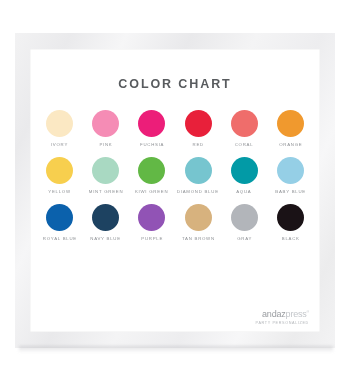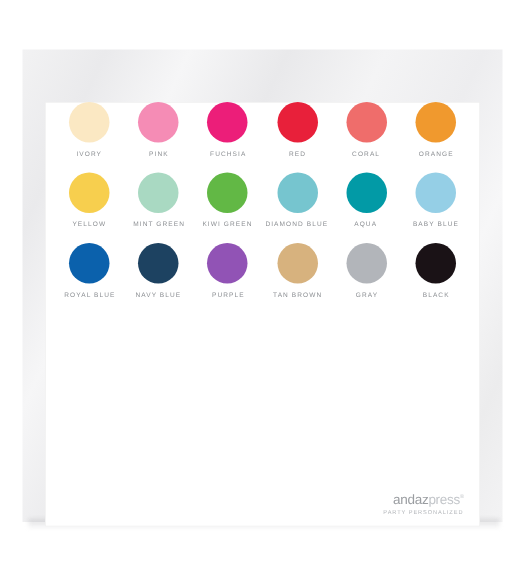--- a/index.html
+++ b/index.html
@@ -140,20 +140,21 @@
 </style>
 </head>
 <body>
 
 <div id="stage">
 
   <div id="frame">
 
     <div id="card">
 
+      <h1 id="title">COLOR CHART</h1>
 
       <div id="grid">
           <div class="swatch-row">
             <div class="swatch-cell">
               <span class="dot" style="background: rgb(251, 232, 195);"></span>
               <span class="dot-label">IVORY</span>
             </div>
             <div class="swatch-cell">
               <span class="dot" style="background: rgb(245, 140, 181);"></span>
               <span class="dot-label">PINK</span>

